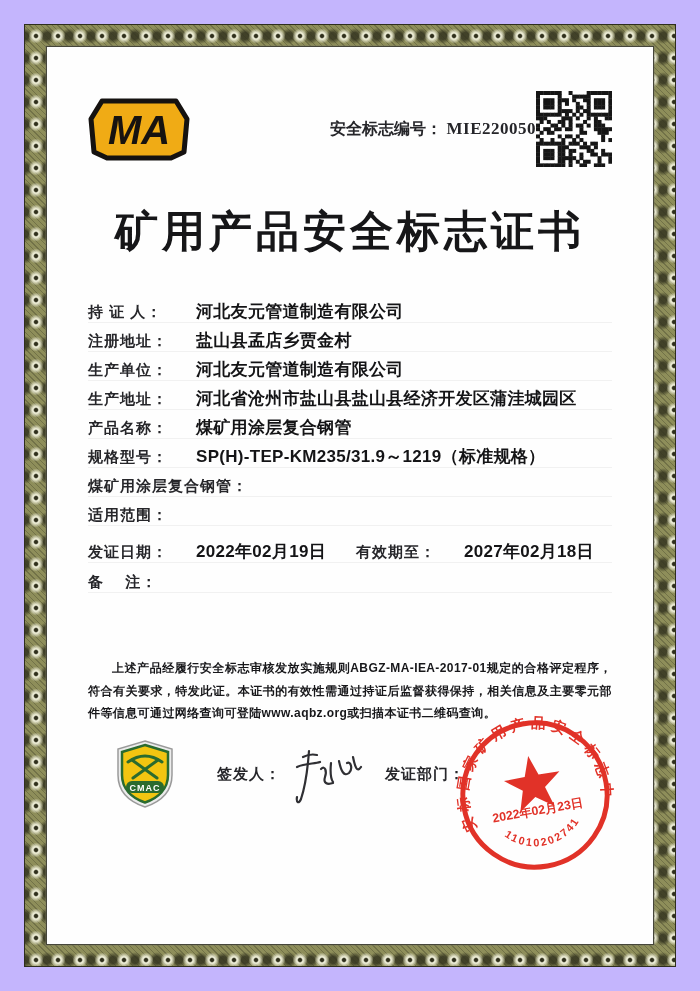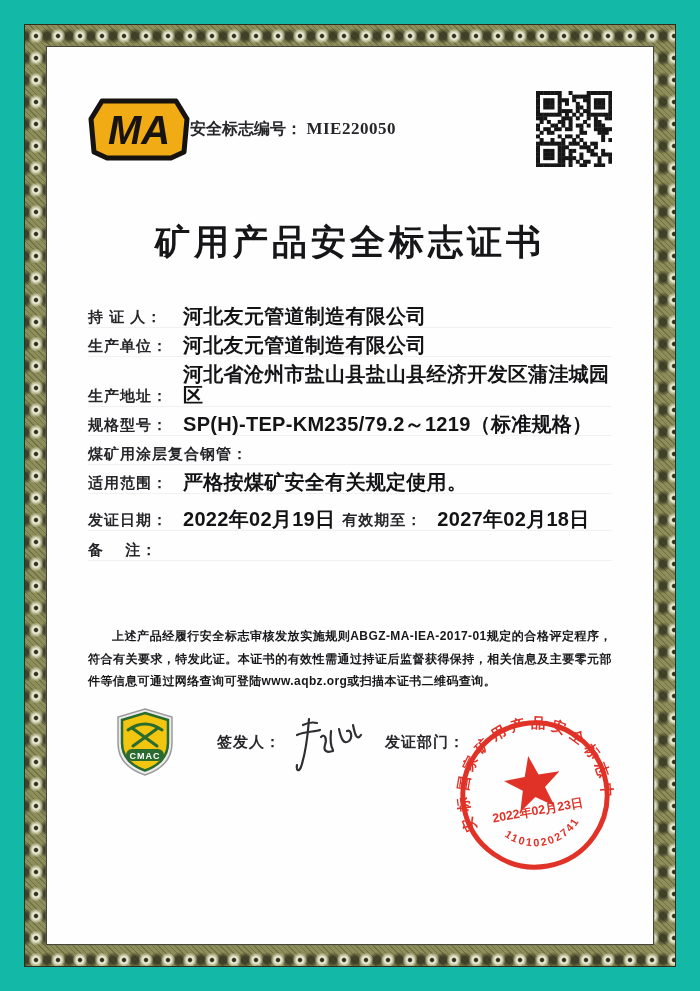--- a/index.html
+++ b/index.html
@@ -1,47 +1,47 @@
 <!DOCTYPE html>
 <html><head>
 <meta charset="utf-8">
 <style>
   html,body{margin:0;padding:0;background:#ffffff;}
-  .page{position:relative;width:700px;height:991px;background:#14b8a6;overflow:hidden;
+  .page{position:relative;width:700px;height:991px;background:#c4b5fd;overflow:hidden;
         font-family:"Liberation Sans",sans-serif;color:#1c1c1c;}
   
   .frame{position:absolute;inset:24px;border:1px solid #2e2e1e;
     background-color:#8e8e5a;
     background-image:
       radial-gradient(circle at 11px 11px, #2f2f1c 1.5px, rgba(0,0,0,0) 2.8px),
       radial-gradient(circle at 11px 11px, rgba(238,238,216,.95) 3.5px, rgba(238,238,216,0) 7.5px),
       radial-gradient(circle at 0px 11px, rgba(52,52,32,.85) 3.5px, rgba(52,52,32,0) 8px),
       radial-gradient(circle at 22px 11px, rgba(52,52,32,.85) 3.5px, rgba(52,52,32,0) 8px),
       repeating-linear-gradient(45deg, rgba(40,40,24,.28) 0 1px, rgba(0,0,0,0) 1px 4px);
     background-size:22px 22px,22px 22px,22px 22px,22px 22px,auto;}
   .hole{position:absolute;inset:46px;background:#fefefe;border:1px solid #46463a;
         box-shadow:0 0 0 1px rgba(120,120,96,.35);}
   .content{position:absolute;inset:47px;padding:0 41px;box-sizing:border-box;}
 
   .header{display:flex;align-items:center;margin-top:44px;}
   .ma-logo{flex:0 0 auto;}
-  .header-number{flex:1;text-align:left;font-size:16px;font-weight:700;color:#26262a;}
+  .header-number{flex:1;text-align:right;font-size:16px;font-weight:700;color:#26262a;}
   .header-number .num{font-family:"Liberation Serif",serif;font-weight:600;font-size:17px;letter-spacing:.5px;}
   .qr{flex:0 0 auto;background:#fff;}
 
-  .title{margin-top:52px;text-align:center;font-size:35px;font-weight:800;
+  .title{margin-top:36px;text-align:center;font-size:43px;font-weight:800;
          letter-spacing:4px;color:#161618;}
 
   .fields{margin-top:40px;}
   .frow{display:flex;align-items:flex-end;line-height:21px;margin-bottom:7px;
         border-bottom:1px solid rgba(160,160,160,.14);padding-bottom:0;}
   .lbl{min-width:87px;font-size:15px;font-weight:700;letter-spacing:1px;color:#26262a;white-space:nowrap;margin-right:8px;}
-  .val{font-size:20px;font-weight:700;color:#141416;letter-spacing:.3px;}
+  .val{font-size:17px;font-weight:700;color:#141416;letter-spacing:.3px;margin-left:13px;}
   .dates-row{margin-top:15px;}
-  .valid-lbl{margin-left:7px;}
+  .valid-lbl{margin-left:30px;}
   .remark-row{margin-top:8px;}
 
   .statement{margin-top:64px;font-size:12px;font-weight:700;line-height:22.5px;
              text-align:justify;text-indent:2em;color:#17171a;letter-spacing:.4px;}
 
   .footer{position:relative;display:flex;align-items:flex-start;margin-top:14px;}
   .cmac{margin-left:25px;}
   .signer-lbl,.dept-lbl{font-size:15px;font-weight:700;letter-spacing:1px;margin-top:26px;color:#26262a;}
   .signer-lbl{margin-left:40px;}
   .signature{margin:8px 0 0 6px;}
@@ -305,37 +305,44 @@
     </div>
 
     <div class="title">矿用产品安全标志证书</div>
 
     <div class="fields">
         <div class="frow">
           <span class="lbl">持 证 人：</span>
           <span class="val">河北友元管道制造有限公司</span>
         </div>
         <div class="frow">
+          <span class="lbl">注册地址：</span>
+          <span class="val">盐山县孟店乡贾金村</span>
+        </div>
+        <div class="frow">
           <span class="lbl">生产单位：</span>
           <span class="val">河北友元管道制造有限公司</span>
         </div>
         <div class="frow">
           <span class="lbl">生产地址：</span>
           <span class="val">河北省沧州市盐山县盐山县经济开发区蒲洼城园区</span>
         </div>
         <div class="frow">
+          <span class="lbl">产品名称：</span>
+          <span class="val">煤矿用涂层复合钢管</span>
+        </div>
+        <div class="frow">
           <span class="lbl">规格型号：</span>
-          <span class="val">SP(H)-TEP-KM235/79.2～1219（标准规格）</span>
+          <span class="val">SP(H)-TEP-KM235/31.9～1219（标准规格）</span>
         </div>
         <div class="frow">
           <span class="lbl">煤矿用涂层复合钢管：</span>
         </div>
         <div class="frow">
           <span class="lbl">适用范围：</span>
-          <span class="val">严格按煤矿安全有关规定使用。</span>
         </div>
       </div>
 
     <div class="frow dates-row">
       <span class="lbl">发证日期：</span>
       <span class="val">2022年02月19日</span>
       <span class="lbl valid-lbl">有效期至：</span>
       <span class="val">2027年02月18日</span>
     </div>
 

